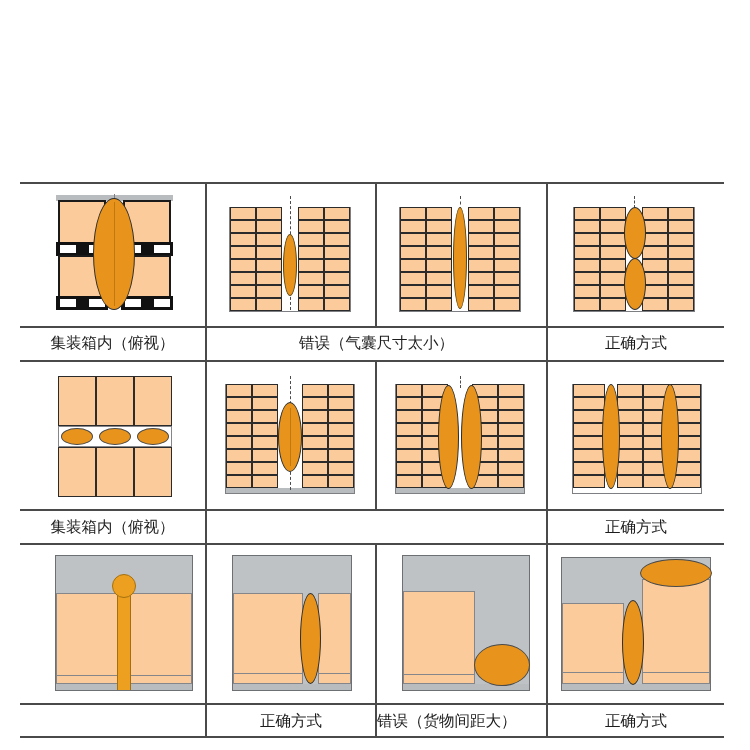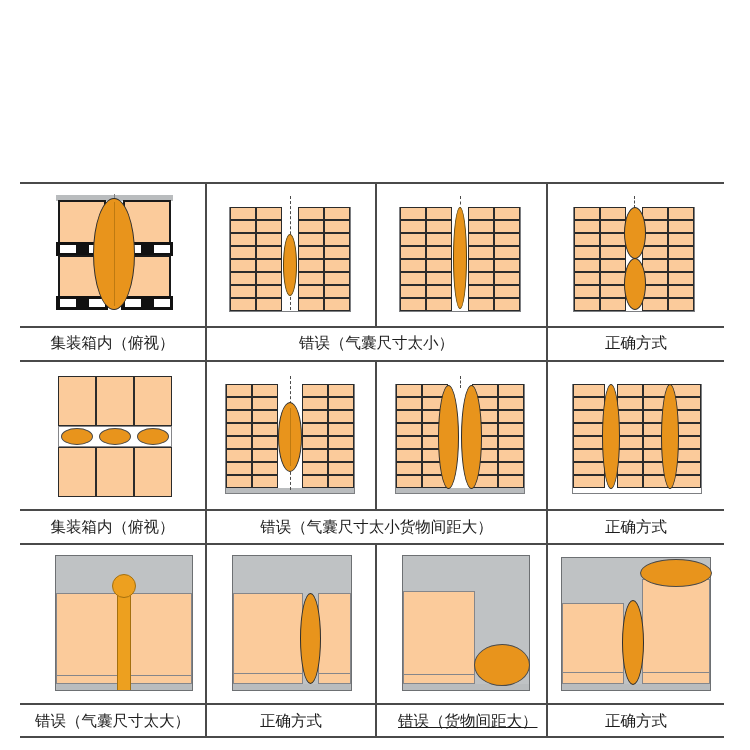--- a/index.html
+++ b/index.html
@@ -470,21 +470,20 @@
         <div class="carton" style="left:0px; top:65px; width:32px; height:13px;"></div>
         <div class="carton" style="left:0px; top:78px; width:32px; height:13px;"></div>
         <div class="carton" style="left:0px; top:91px; width:32px; height:13px;"></div>
       </div>
 
       <div class="bag-lens" style="left:54px; top:22px; width:18px; height:105px;"></div>
       <div class="bag-lens" style="left:113px; top:22px; width:18px; height:105px;"></div>
     </div>
 
     <div class="label" style="left:0px;   top:330px; width:185px;">集装箱内（俯视）</div>
-    <div class="label" style="left:187px; top:330px; width:339px;">错误（气囊尺寸太小货物间距大）</div>
     <div class="label" style="left:528px; top:330px; width:176px;">正确方式</div>
 
     <div class="cell" style="left:0px; top:363px; width:185px; height:158px;">
       <div class="grey" style="left:35px; top:10px; width:138px; height:136px;"></div>
       <div class="peach" style="left:36px; top:48px; width:68px; height:90px;"></div>
       <div class="peach" style="left:106px; top:48px; width:66px; height:90px;"></div>
       <div class="peach" style="left:36px; top:130px; width:68px; height:9px;"></div>
       <div class="peach" style="left:106px; top:130px; width:66px; height:9px;"></div>
       <div class="greystrip" style="left:36px; top:139px; width:136px; height:6px;"></div>
 
@@ -517,19 +516,18 @@
       <div class="peach" style="left:14px; top:58px; width:62px; height:81px;"></div>
       <div class="peach" style="left:94px; top:34px; width:68px; height:105px;"></div>
       <div class="peach" style="left:14px; top:127px; width:62px; height:12px;"></div>
       <div class="peach" style="left:94px; top:127px; width:68px; height:12px;"></div>
       <div class="greystrip" style="left:14px; top:139px; width:148px; height:6px;"></div>
 
       <div class="bag-lens" style="left:74px; top:55px; width:22px; height:85px;"></div>
       <div class="bag-ellipse" style="left:92px; top:14px; width:72px; height:28px;"></div>
     </div>
 
-    <div class="label" style="left:0px;   top:524px; width:185px;">错误（气囊尺寸太大）</div>
     <div class="label" style="left:187px; top:524px; width:168px;">正确方式</div>
-    <div class="label" style="left:378px; top:524px; width:134px;text-decoration:underline;">错误（货物间距大）</div>
+    <div class="label" style="left:357px; top:524px; width:134px;">错误（货物间距大）</div>
     <div class="label" style="left:528px; top:524px; width:176px;">正确方式</div>
 
   </div>
 </div>
 
 </body></html>

